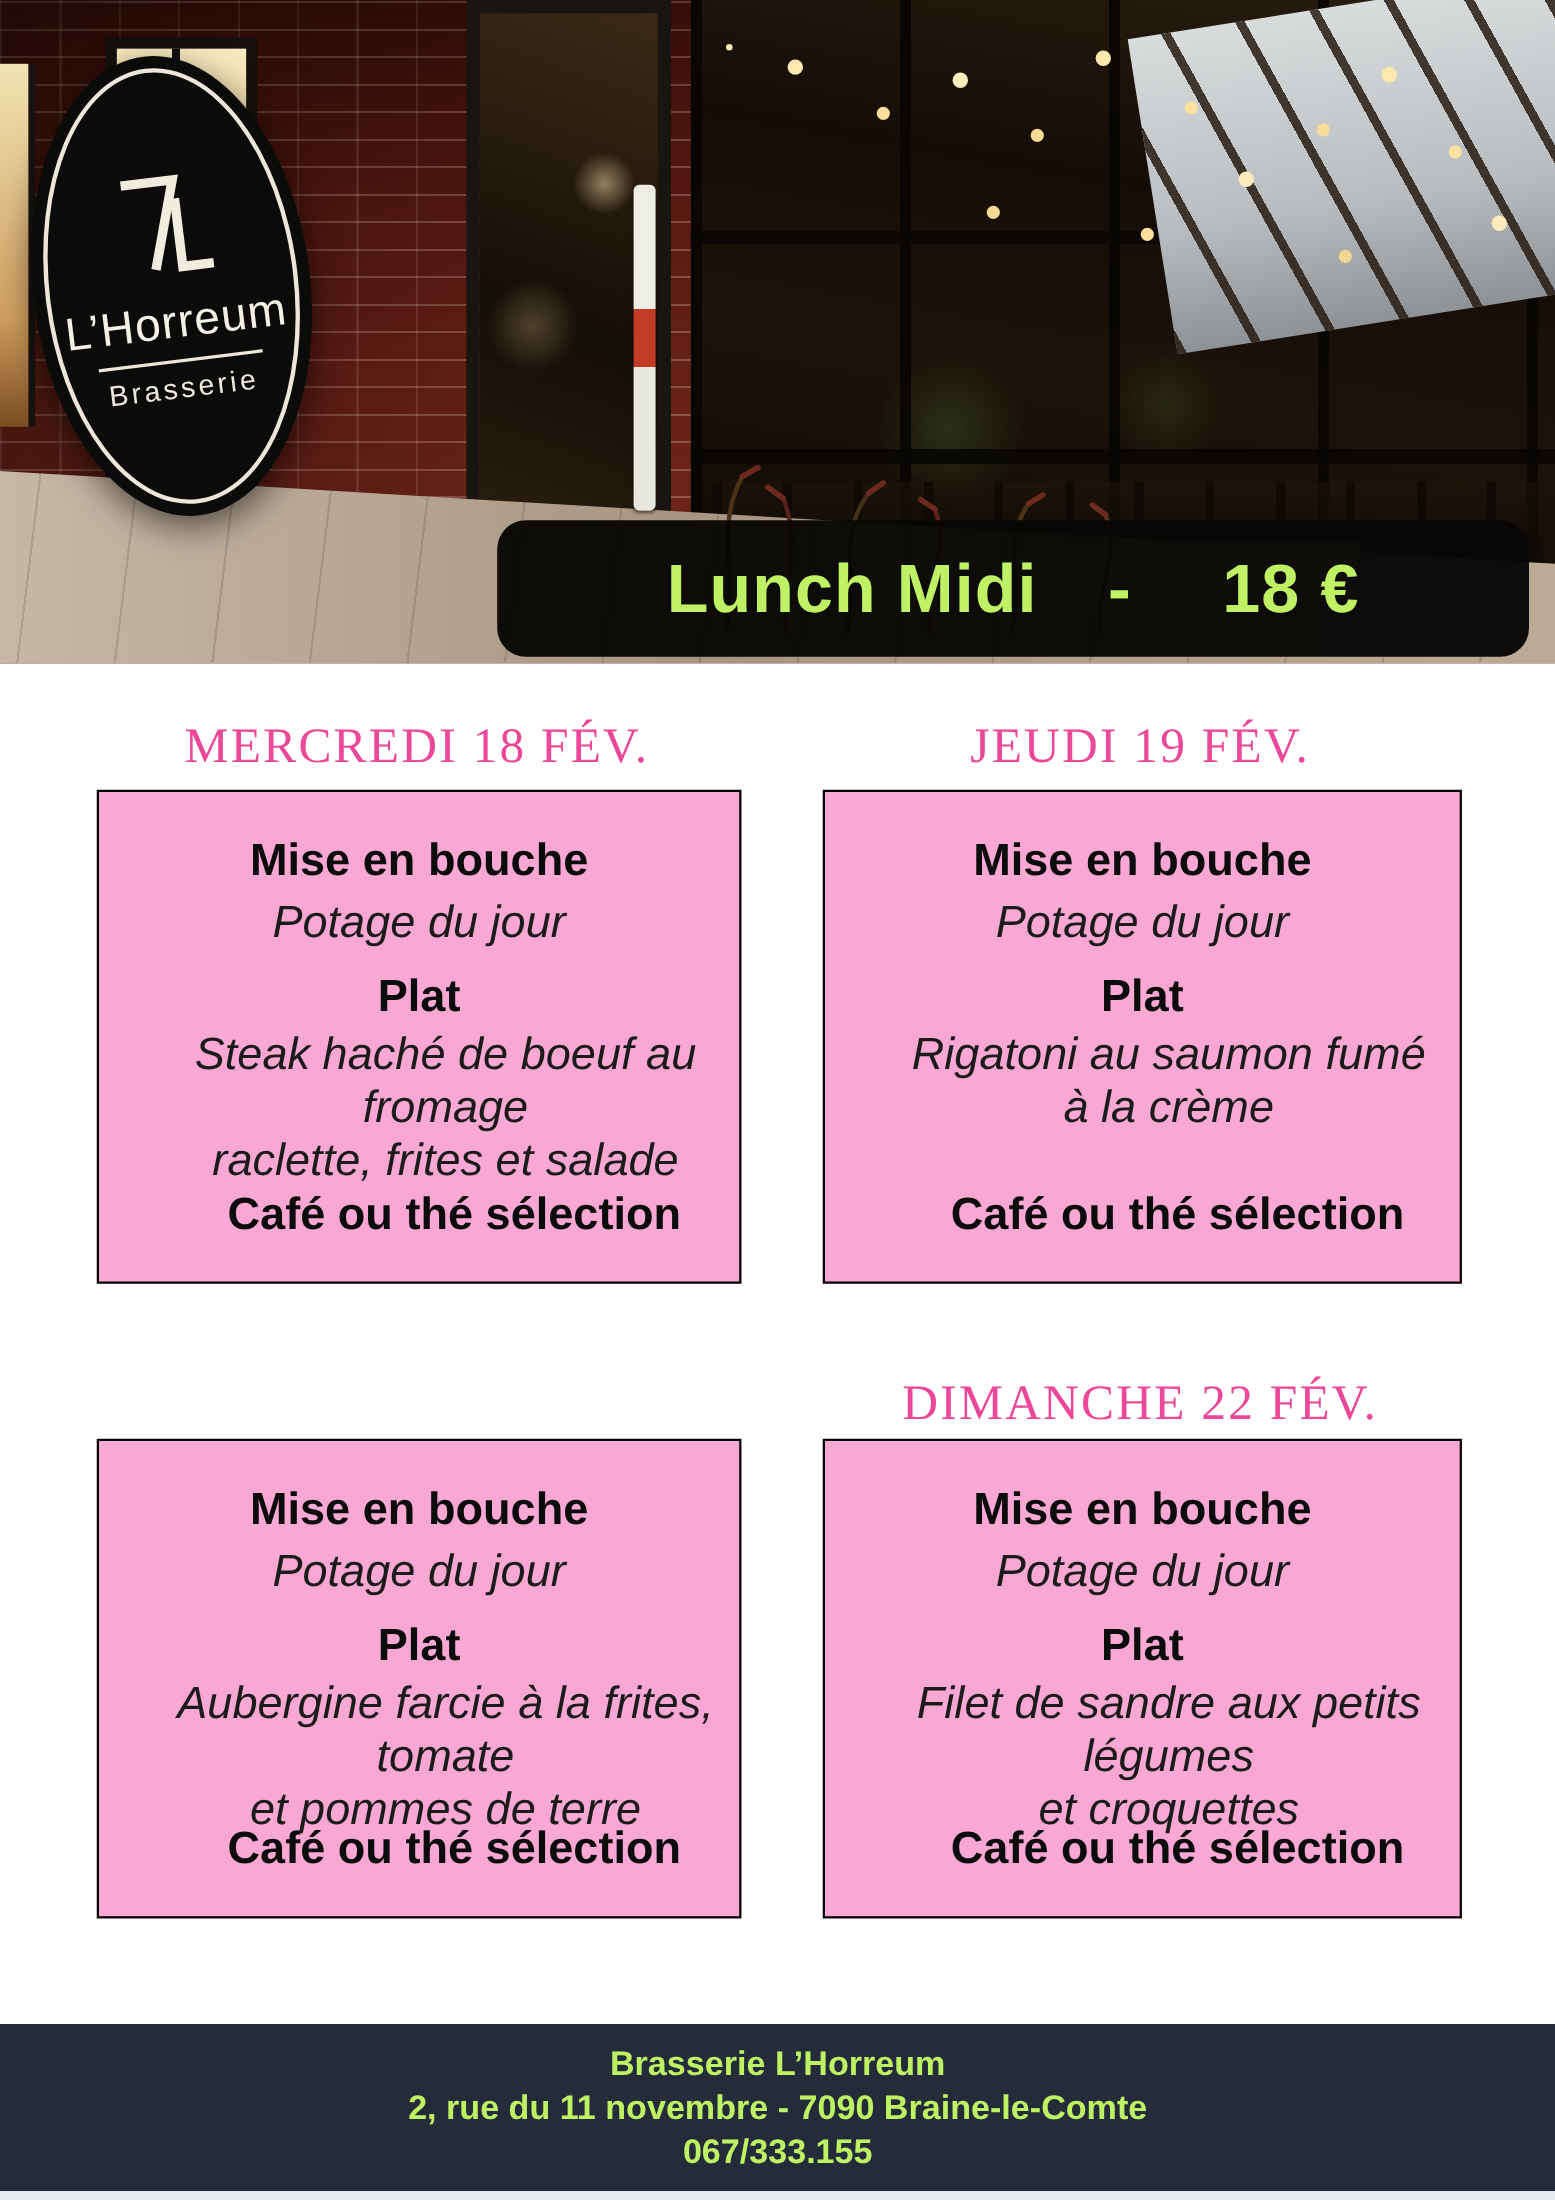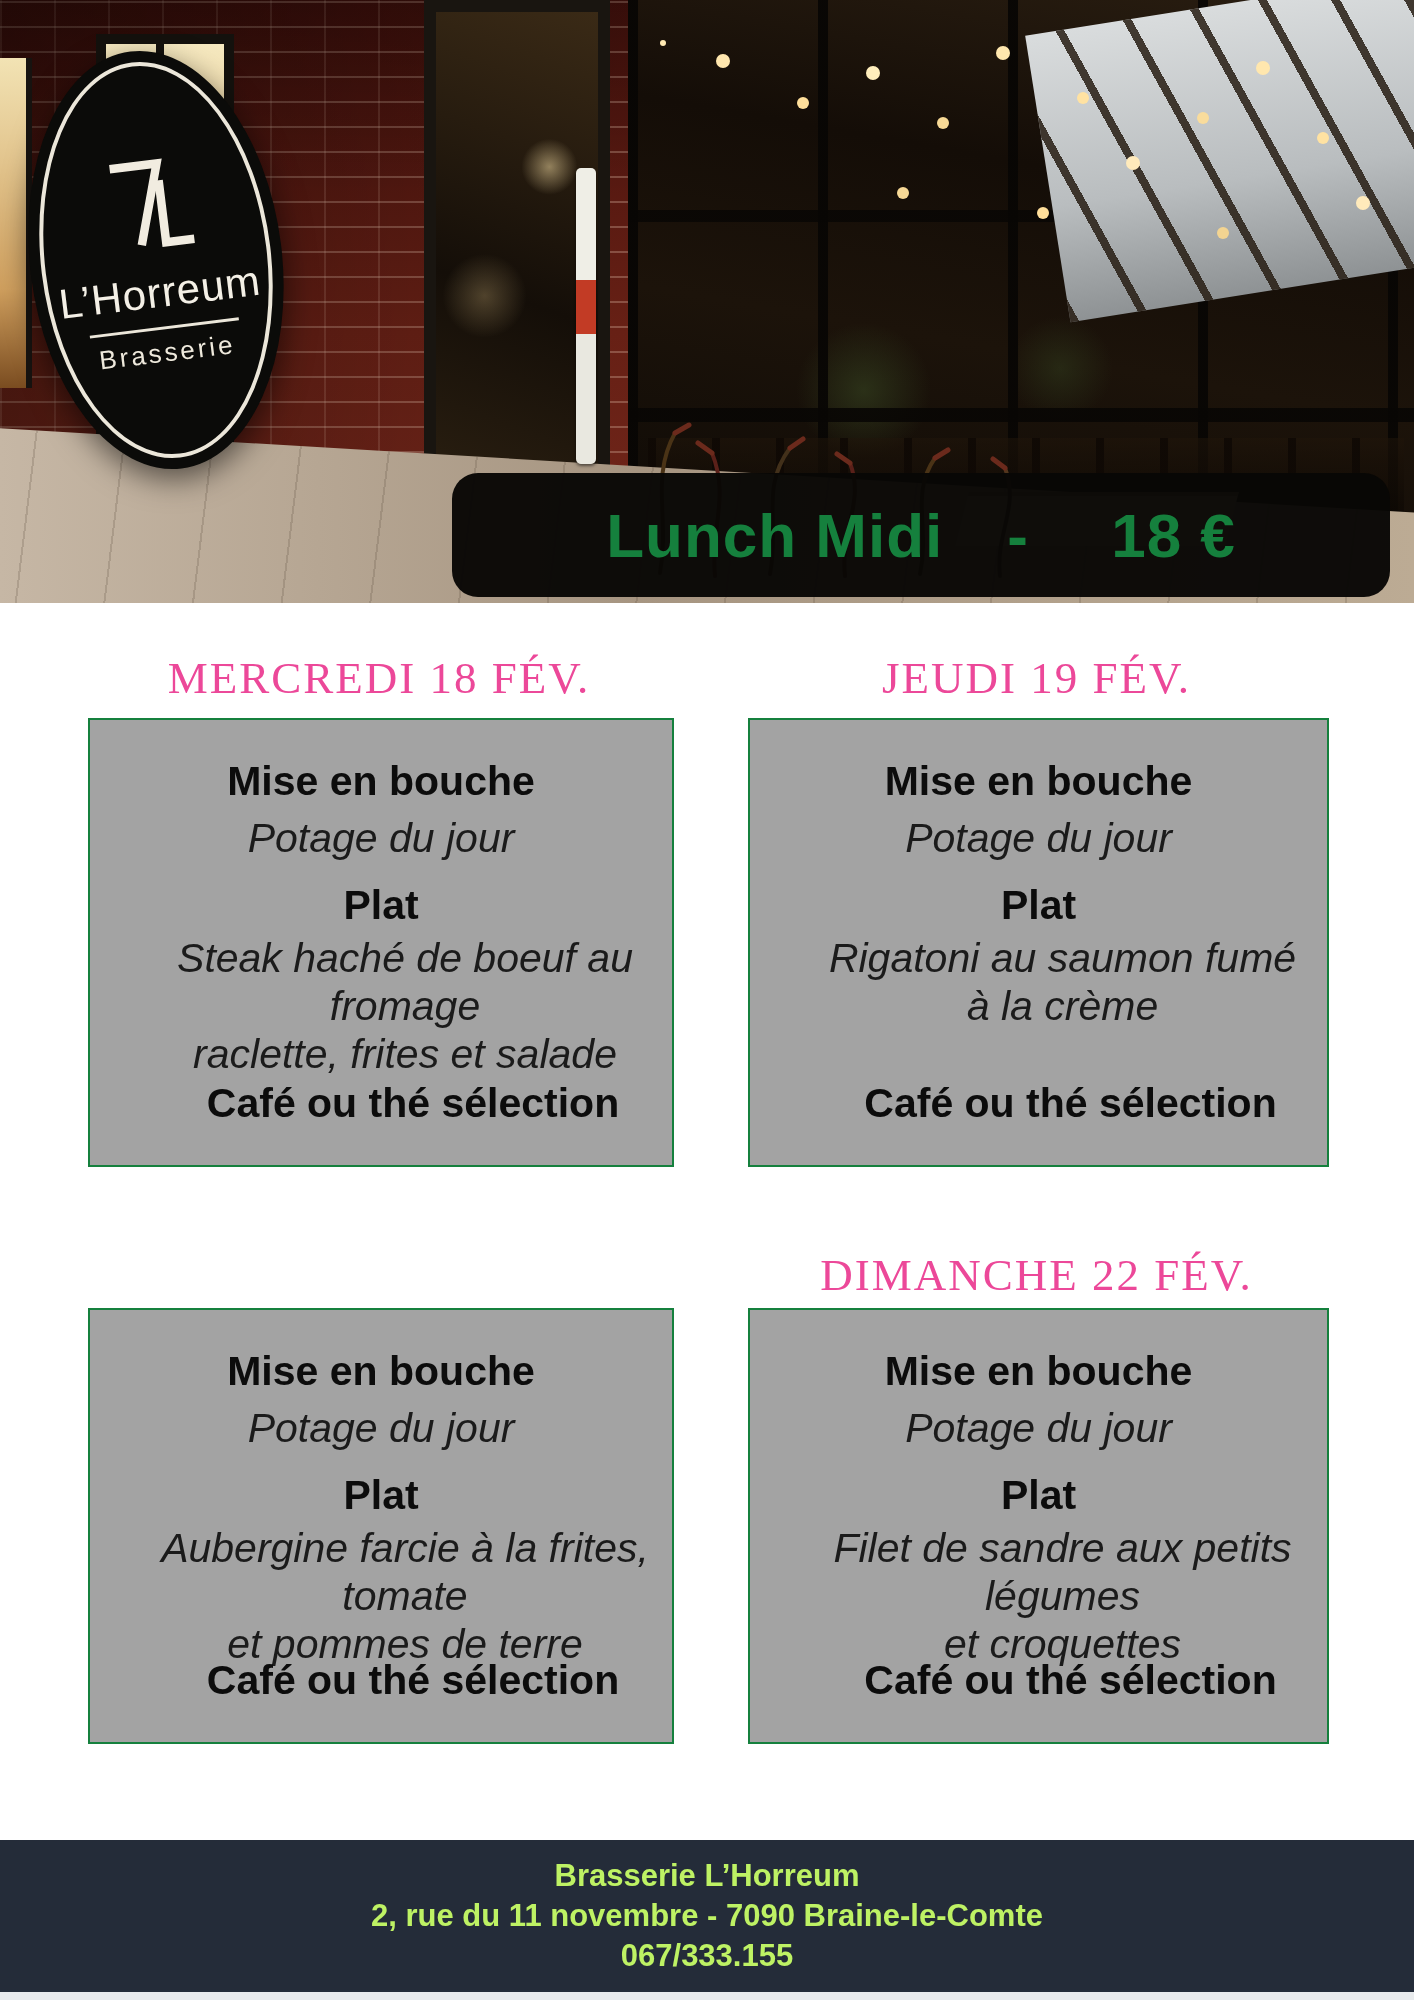--- a/index.html
+++ b/index.html
@@ -70,27 +70,27 @@
     background:#0b0b09;transform:rotate(-7deg);
     box-shadow:0 10px 30px rgba(0,0,0,.55);
     display:flex;flex-direction:column;align-items:center;justify-content:center;text-align:center;}
   .logo-sign::before{content:"";position:absolute;inset:11px;border:4px solid #ece7da;border-radius:50%;}
   .logo-name{font-size:42px;color:#f4f0e6;letter-spacing:1px;margin-top:14px;}
   .logo-rule{width:150px;height:3px;background:#ece7da;margin:10px 0 8px 0;}
   .logo-sub{font-size:26px;color:#eee9dc;letter-spacing:3px;}
   
   .banner{position:absolute;left:452px;top:473px;width:938px;height:124px;border-radius:26px;
     background:rgba(8,7,5,.97);display:flex;align-items:center;justify-content:center;}
-  .banner-text{font-size:62px;font-weight:bold;color:#15803d;letter-spacing:1px;white-space:pre;}
+  .banner-text{font-size:62px;font-weight:bold;color:#bef264;letter-spacing:1px;white-space:pre;}
   
   .day-heading{position:absolute;height:60px;line-height:60px;text-align:center;
     font-family:"Liberation Serif",serif;font-size:45px;letter-spacing:2px;color:#ec4899;}
   .h-r1{top:648px;} .h-r2{top:1245px;}
   .col-l{left:88px;width:582px;} .col-r{left:748px;width:577px;}
-  .card{position:absolute;background:#a3a3a3;border:2px solid #15803d;}
+  .card{position:absolute;background:#f9a8d4;border:2px solid #000000;}
   .card.r1{top:718px;height:445px;} .card.r2{top:1308px;height:432px;}
   .card.col-l{left:88px;width:582px;} .card.col-r{left:748px;width:577px;}
   .course-title{position:absolute;left:0;width:100%;text-align:center;
     font-size:41px;font-weight:bold;color:#0c0c0c;}
   .dish{position:absolute;left:0;width:100%;text-align:center;
     font-size:41px;font-style:italic;color:#1b1b1b;line-height:48px;white-space:pre-line;}
   .mise{top:38px;} .dish1{top:94px;} .plat{top:162px;} .dish2{top:214px;padding-left:24px;}
   .cafe{bottom:38px;margin-left:32px;}
   
   .footer{position:absolute;left:0;top:1840px;width:1414px;height:152px;background:#242c39;

